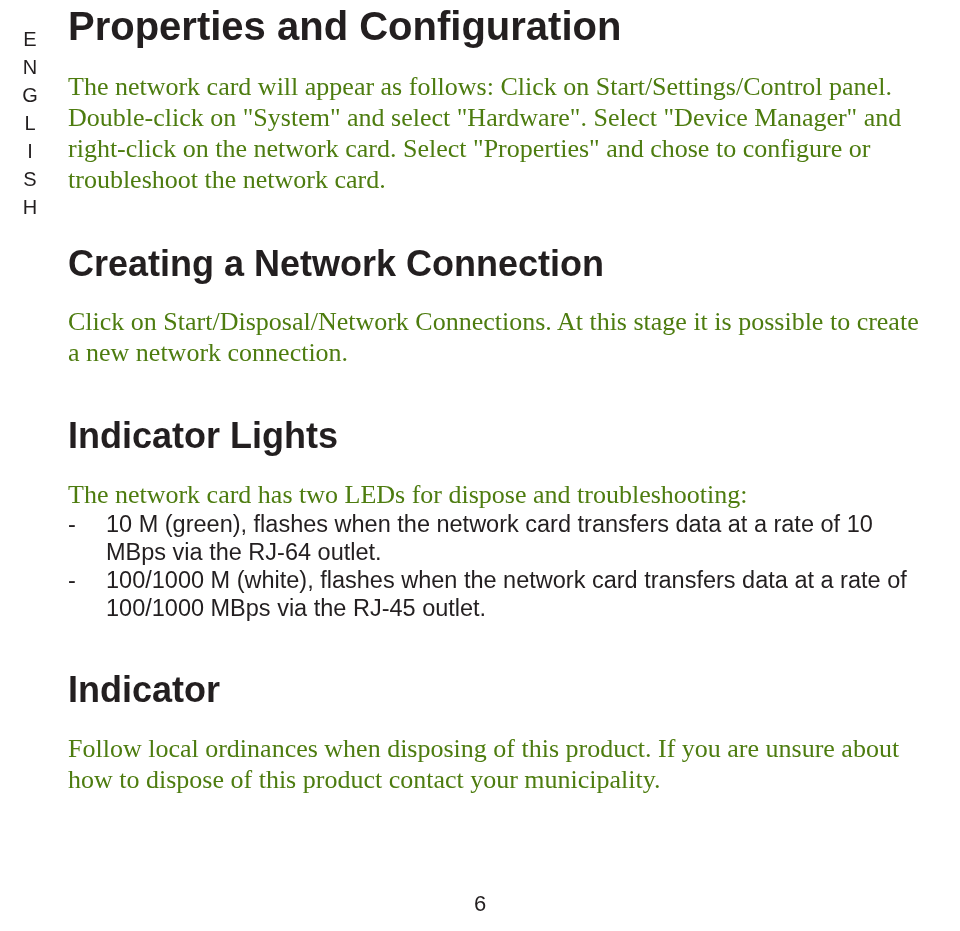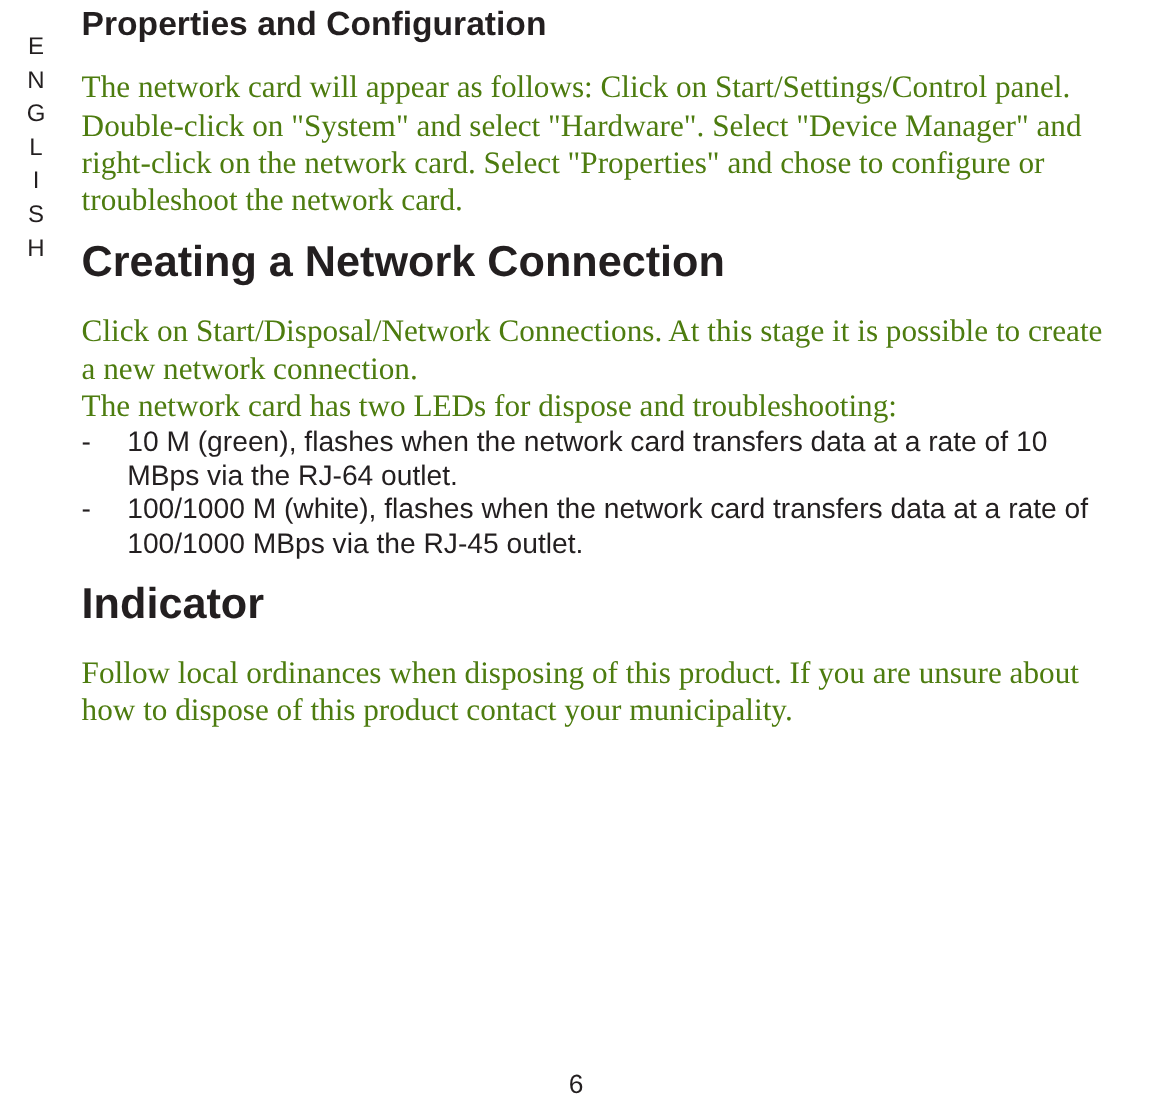--- a/index.html
+++ b/index.html
@@ -36,29 +36,29 @@
     width: 855px;
     padding-top: 4px;
   }
   h1, h2 {
     font-family: "Trebuchet MS", "Lucida Sans", Arial, sans-serif;
     font-weight: 700;
     color: #231f20;
     margin: 0;
   }
   .h-main {
-    font-size: 28px;
+    font-size: 40px;
     line-height: 1.12;
     margin-top: 0;
     margin-bottom: 22px;
   }
   .h-sub {
     font-size: 36px;
     line-height: 1.12;
-    margin-top: 16px;
+    margin-top: 48px;
     margin-bottom: 22px;
   }
   p.body {
     font-family: Liberation Serif, serif;
     font-size: 26px;
     line-height: 1.20;
     margin: 0;
     color: #4d7c0f;
   }
   .list {
@@ -98,20 +98,21 @@
   <div class="side-label">ENGLISH</div>
 
   <div class="content">
 
     <h1 class="h-main">Properties and Configuration</h1>
     <p class="body">The network card will appear as follows: Click on Start/Settings/Control panel. Double-click on "System" and select "Hardware". Select "Device Manager" and right-click on the network card. Select "Properties" and chose to configure or troubleshoot the network card.</p>
 
     <h2 class="h-sub">Creating a Network Connection</h2>
     <p class="body">Click on Start/Disposal/Network Connections. At this stage it is possible to create a new network connection.</p>
 
+    <h2 class="h-sub">Indicator Lights</h2>
     <p class="body">The network card has two LEDs for dispose and troubleshooting:</p>
     <div class="list">
       <div class="list-row">
         <div class="list-dash">-</div>
         <div class="list-text">10 M (green), flashes when the network card transfers data at a rate of 10 MBps via the RJ-64 outlet.</div>
       </div>
       <div class="list-row">
         <div class="list-dash">-</div>
         <div class="list-text">100/1000 M (white), flashes when the network card transfers data at a rate of 100/1000 MBps via the RJ-45 outlet.</div>
       </div>

